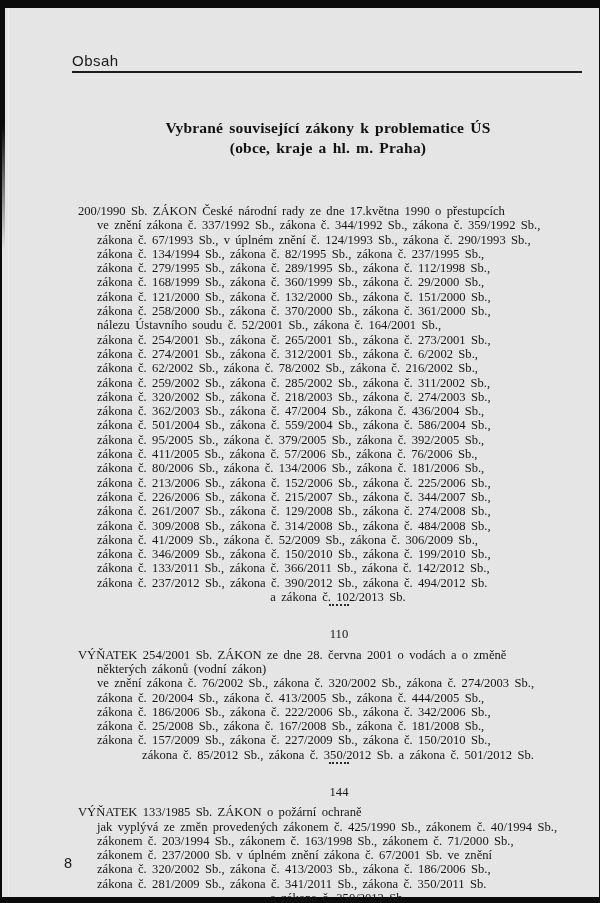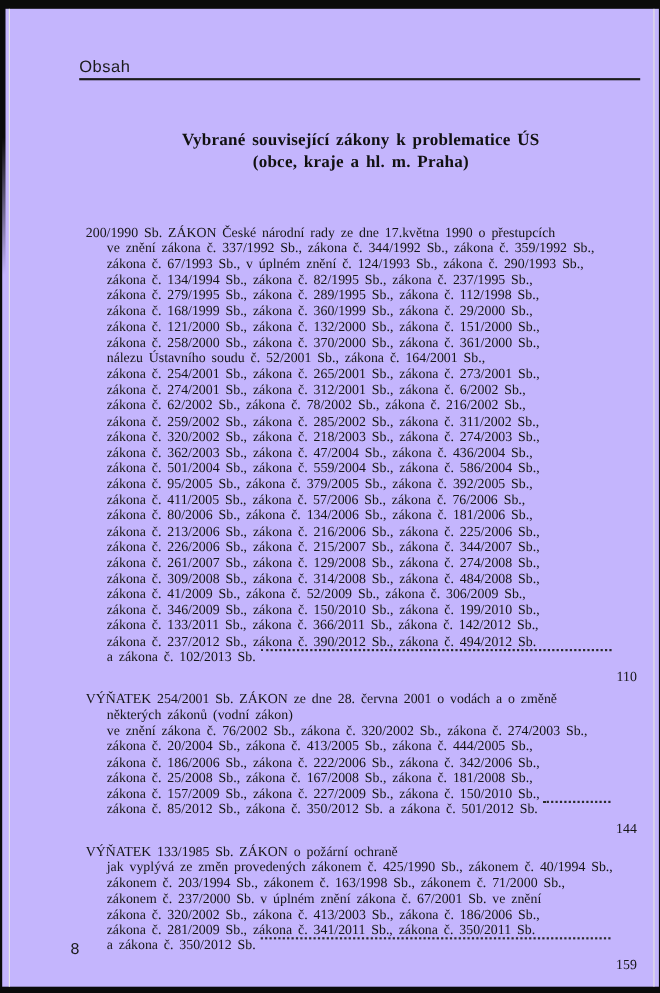--- a/index.html
+++ b/index.html
@@ -18,21 +18,21 @@
     font-family: "Liberation Serif", serif;
     color: #161616;
   }
   
   #page {
     position: absolute;
     left: 2px;
     top: 8px;
     right: 1px;
     bottom: 6px;
-    background: #c4b5fd;
+    background: #e5e5e5;
   }
   
   .edge-left-wedge {
     position: absolute;
     left: 0;
     top: 0;
     width: 5px;
     height: 250px;
     background: linear-gradient(to bottom, #0b0b0b 0%, #0b0b0b 50%, rgba(11,11,11,0) 100%);
   }
@@ -101,22 +101,23 @@
     font-size: 12.6px;
     line-height: 14.3px;
     white-space: nowrap;
     word-spacing: 2.2px;
     padding-left: 19px;
     color: #161616;
   }
   .entry .line.first { padding-left: 0; }
   .entry .lastline {
     display: flex;
-    align-items: flex-start;
+    align-items: center;
     white-space: nowrap;
+    flex-direction: column;
   }
   .entry .lastline .lead-text { flex: 0 0 auto; }
   .entry .lastline .dots {
     flex: 1 1 auto;
     border-bottom: 2px dotted #2b2b2b;
     margin: 0 3px 3px 5px;
     min-width: 20px;
   }
   .entry .lastline .pageref {
     flex: 0 0 auto;
@@ -164,21 +165,21 @@
           <div class="line">zákona č. 254/2001 Sb., zákona č. 265/2001 Sb., zákona č. 273/2001 Sb.,</div>
           <div class="line">zákona č. 274/2001 Sb., zákona č. 312/2001 Sb., zákona č. 6/2002 Sb.,</div>
           <div class="line">zákona č. 62/2002 Sb., zákona č. 78/2002 Sb., zákona č. 216/2002 Sb.,</div>
           <div class="line">zákona č. 259/2002 Sb., zákona č. 285/2002 Sb., zákona č. 311/2002 Sb.,</div>
           <div class="line">zákona č. 320/2002 Sb., zákona č. 218/2003 Sb., zákona č. 274/2003 Sb.,</div>
           <div class="line">zákona č. 362/2003 Sb., zákona č. 47/2004 Sb., zákona č. 436/2004 Sb.,</div>
           <div class="line">zákona č. 501/2004 Sb., zákona č. 559/2004 Sb., zákona č. 586/2004 Sb.,</div>
           <div class="line">zákona č. 95/2005 Sb., zákona č. 379/2005 Sb., zákona č. 392/2005 Sb.,</div>
           <div class="line">zákona č. 411/2005 Sb., zákona č. 57/2006 Sb., zákona č. 76/2006 Sb.,</div>
           <div class="line">zákona č. 80/2006 Sb., zákona č. 134/2006 Sb., zákona č. 181/2006 Sb.,</div>
-          <div class="line">zákona č. 213/2006 Sb., zákona č. 216/2006 Sb., zákona č. 225/2006 Sb.,</div>
+          <div class="line">zákona č. 213/2006 Sb., zákona č. 152/2006 Sb., zákona č. 225/2006 Sb.,</div>
           <div class="line">zákona č. 226/2006 Sb., zákona č. 215/2007 Sb., zákona č. 344/2007 Sb.,</div>
           <div class="line">zákona č. 261/2007 Sb., zákona č. 129/2008 Sb., zákona č. 274/2008 Sb.,</div>
           <div class="line">zákona č. 309/2008 Sb., zákona č. 314/2008 Sb., zákona č. 484/2008 Sb.,</div>
           <div class="line">zákona č. 41/2009 Sb., zákona č. 52/2009 Sb., zákona č. 306/2009 Sb.,</div>
           <div class="line">zákona č. 346/2009 Sb., zákona č. 150/2010 Sb., zákona č. 199/2010 Sb.,</div>
           <div class="line">zákona č. 133/2011 Sb., zákona č. 366/2011 Sb., zákona č. 142/2012 Sb.,</div>
           <div class="line">zákona č. 237/2012 Sb., zákona č. 390/2012 Sb., zákona č. 494/2012 Sb.</div>
           <div class="line lastline">
             <span class="lead-text">a zákona č. 102/2013 Sb.</span>
             <span class="dots"></span>

